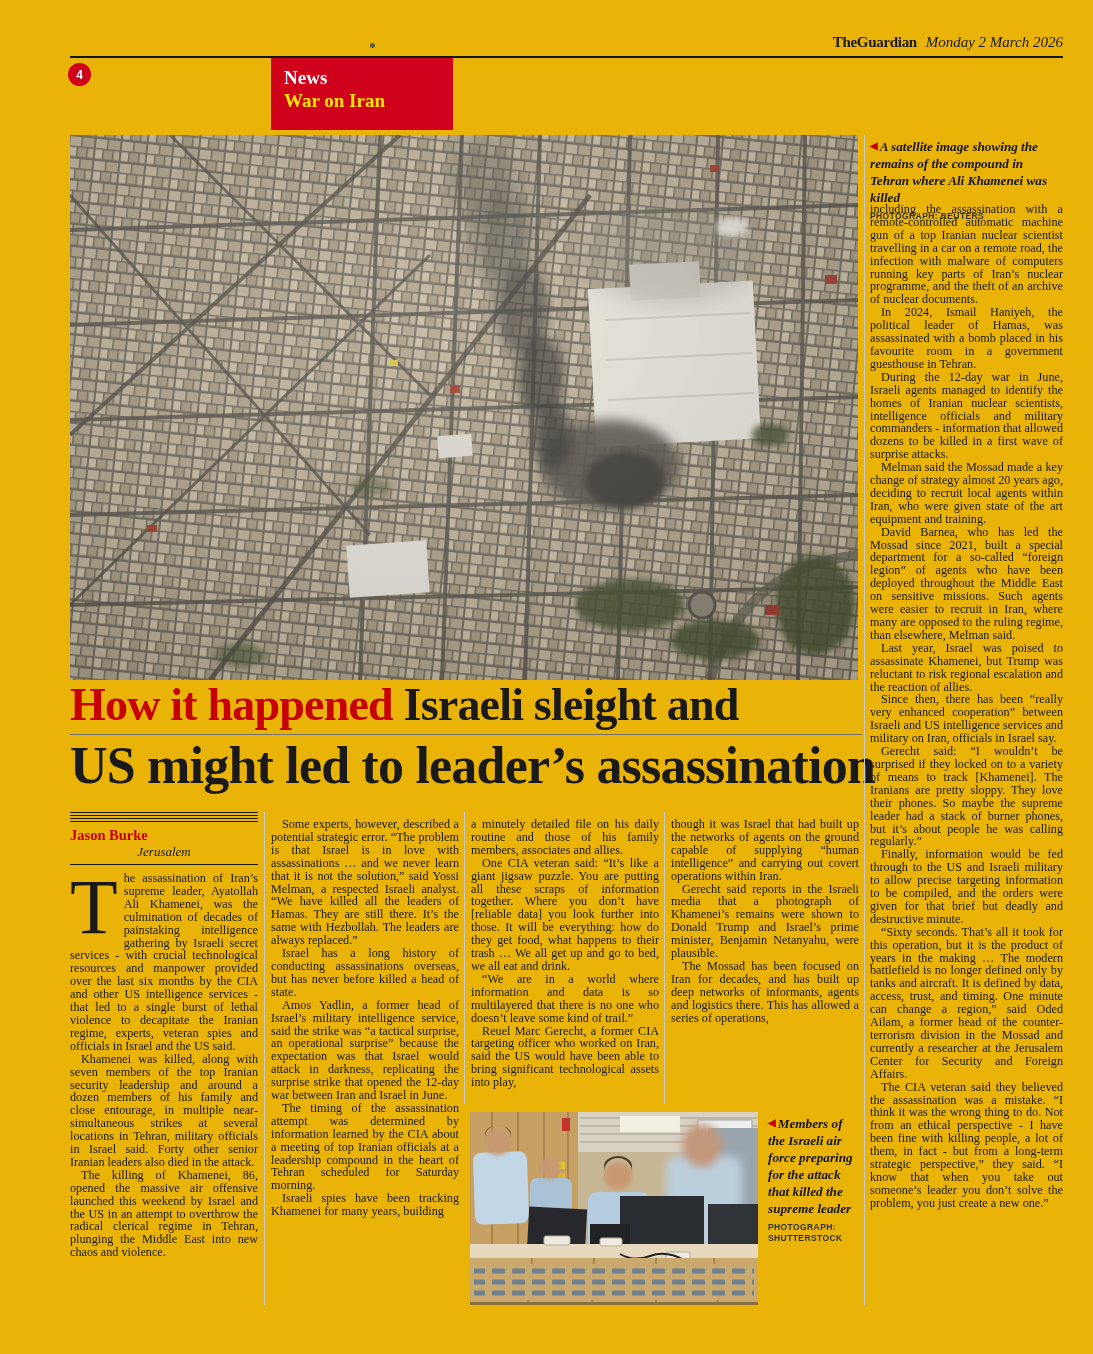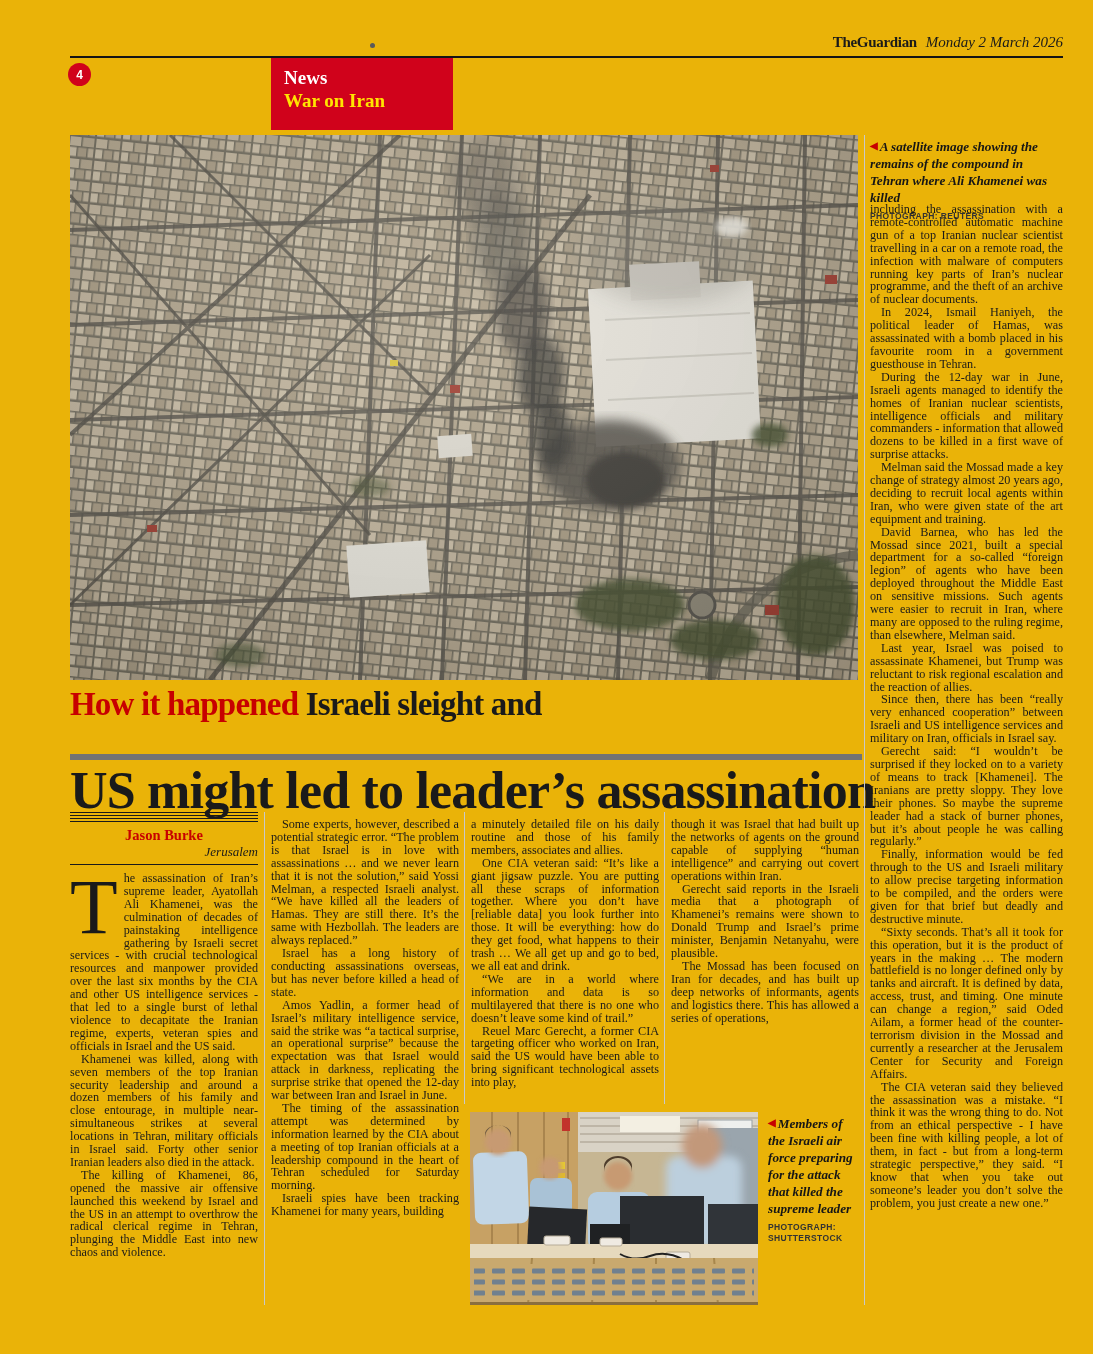--- a/index.html
+++ b/index.html
@@ -28,37 +28,37 @@
   
   .caption{font-style:italic;font-weight:700;font-size:13.2px;line-height:17px;color:#161616}
   .arrow{color:#c70000;font-style:normal;font-size:10px;vertical-align:1.5px;margin-right:2px}
   .credit{font-family:"Liberation Sans",sans-serif;font-style:normal;font-size:8.5px;font-weight:700;
           letter-spacing:.4px;color:#333;margin-top:5px;line-height:11px}
   .cap-sat{top:137px;left:870px;width:193px}
   .cap-photo{top:1114px;left:768px;width:92px}
 
   
   .headline{top:679px;left:70px;width:792px;font-weight:700;letter-spacing:-.8px}
-  .hl1{font-size:33px;line-height:51px;padding-bottom:24px;border-bottom:6px solid #737373;white-space:nowrap}
+  .hl1{font-size:46px;line-height:51px;padding-bottom:4px;border-bottom:1px solid #737373;white-space:nowrap}
   .hlred{color:#c70000}
   .hl2{font-size:52px;line-height:51px;padding-top:5px;white-space:nowrap}
 
   
   .col{width:188px;font-size:12.2px;line-height:12.9px;text-align:justify}
   .col p{margin:0;padding:0}
   .col p.in{text-indent:11px}
   .col1{left:70px;top:812px}
   .col2{left:271px;top:818px}
   .col3{left:471px;top:818px}
   .col4{left:671px;top:818px}
   .col5{left:870px;top:203px;width:193px}
 
   .multirule{height:10px;background:repeating-linear-gradient(to bottom,#1a1a1a 0,#1a1a1a 1px,transparent 1px,transparent 3px)}
-  .bname{color:#c70000;font-weight:700;font-size:14.5px;line-height:18px;margin-top:4px;text-align:center}
-  .bloc{font-style:italic;font-size:13px;line-height:15px;margin-bottom:5px;text-align:right}
+  .bname{color:#c70000;font-weight:700;font-size:14.5px;line-height:18px;margin-top:4px;text-align:left}
+  .bloc{font-style:italic;font-size:13px;line-height:15px;margin-bottom:5px;text-align:center}
   .brule{height:1px;background:#1a1a1a;margin:3px 0 7px 0}
   .dropcap{float:left;font-size:78px;line-height:62px;padding:4px 6px 0 0;font-weight:400}
 
   .vdiv{width:1px;background:#c9c9c9}
   .d1{left:264px;top:812px;height:493px}
   .d2{left:464px;top:812px;height:292px}
   .d3{left:664px;top:812px;height:292px}
   .d4{left:864px;top:135px;height:1170px}
 </style>
 </head>

